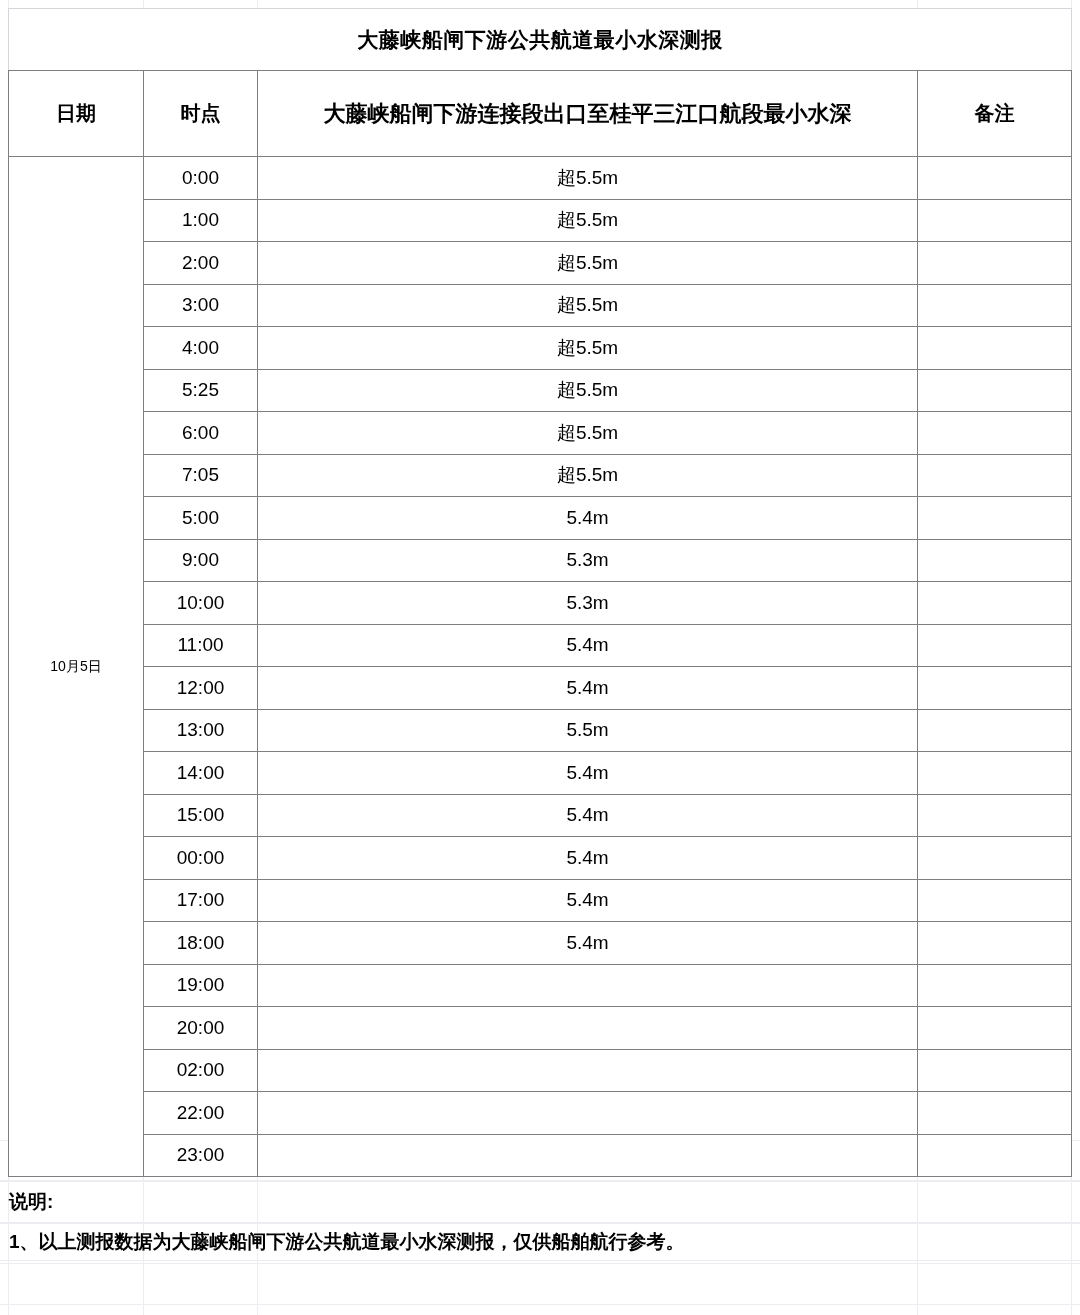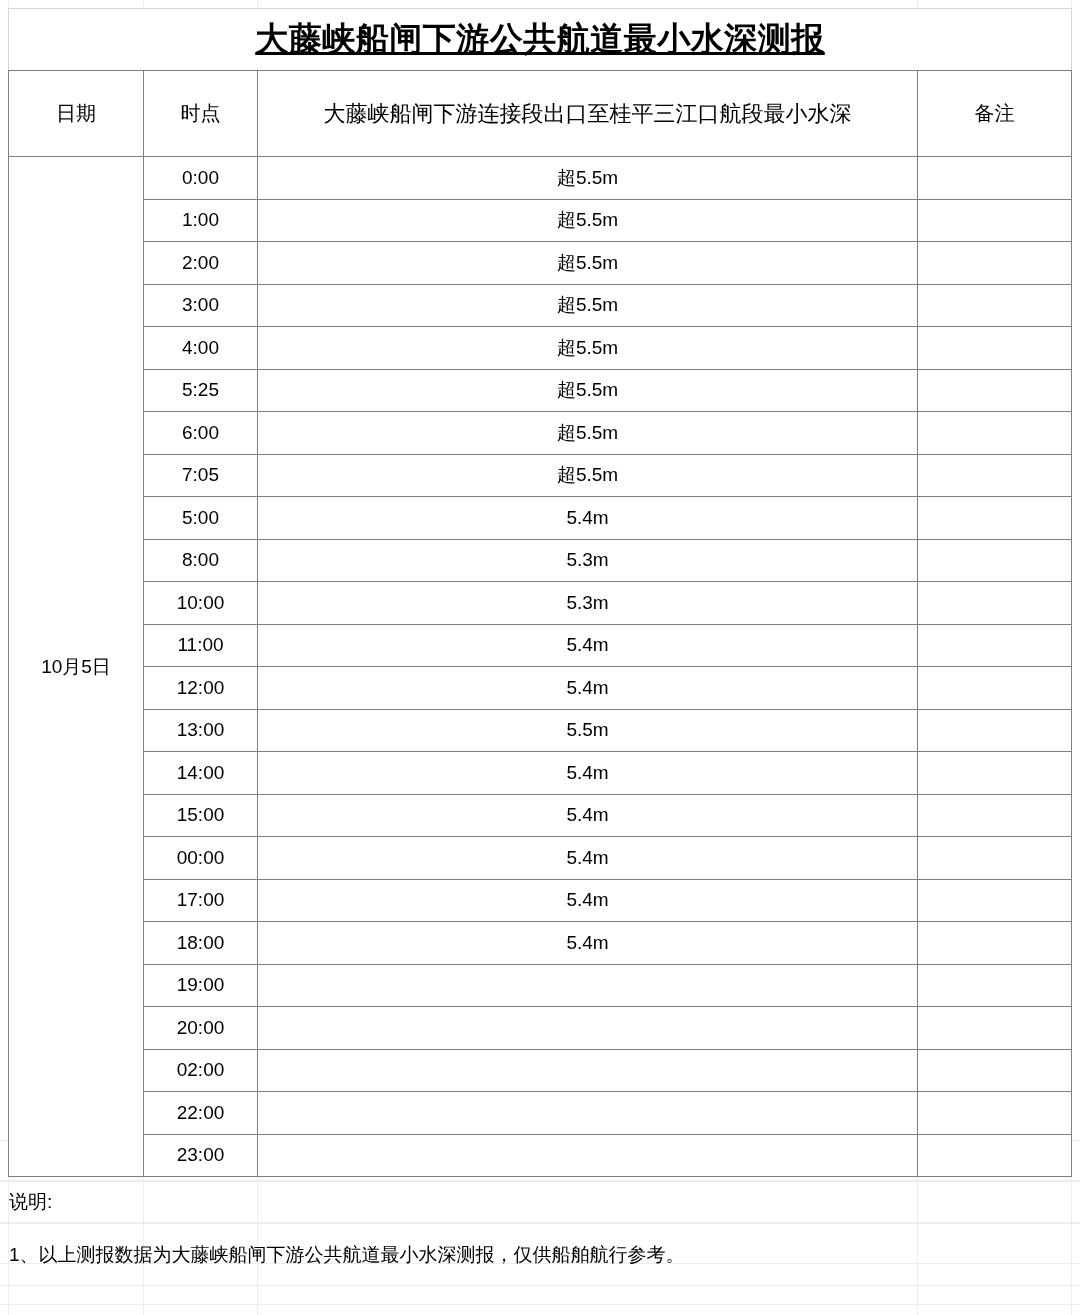--- a/index.html
+++ b/index.html
@@ -64,66 +64,66 @@
   }
 
   
   col.c-date   { width: 135px; }
   col.c-time   { width: 114px; }
   col.c-depth  { width: 660px; }
   col.c-remark { width: 154px; }
 
   .title-cell {
     height: 61px;
-    font-size: 33px;
+    font-size: 21px;
     font-weight: bold;
     letter-spacing: 0.5px;
     border-left: 1px solid #d4d6d9 !important;
     border-top: 1px solid #d4d6d9 !important;
     border-right: 1px solid #d4d6d9 !important;
     border-bottom: 1px solid #7f7f7f !important;
-    text-decoration: underline;
   }
 
   .head-cell {
     height: 85px;
     font-size: 20px;
-    font-weight: normal;
+    font-weight: bold;
   }
   .head-cell.wide { font-size: 22px; }
 
   .data-cell {
     height: 41.5px;
     font-size: 19px;
   }
   .date-cell {
-    font-size: 19px;
+    font-size: 14px;
   }
 
   
   .notes {
     position: absolute;
     left: 0;
     top: 1140px;
     width: 1080px;
+    font-weight: bold;
   }
   .note-row {
     position: relative;
     box-sizing: border-box;
     width: 1080px;
     display: flex;
     align-items: center;
     border-bottom: 1px solid #ebedf0;
     font-size: 19px;
     color: #000;
     padding-left: 9px;
   }
   .note-spacer { height: 41px; border-bottom: 1px solid #ebedf0; }
   .note-label  { height: 43px; }
-  .note-line   { height: 62px; }
+  .note-line   { height: 37px; }
 </style>
 </head>
 <body>
 
 <div id="sheet">
 
   <div class="ghost-grid" id="ghost">
       <div class="ghost-v" style="left: 8px;"></div>
       <div class="ghost-v" style="left: 143px;"></div>
       <div class="ghost-v" style="left: 257px;"></div>
@@ -193,21 +193,21 @@
           <td class="data-cell">7:05</td>
           <td class="data-cell">超5.5m</td>
           <td class="data-cell"></td>
         </tr>
         <tr>
           <td class="data-cell">5:00</td>
           <td class="data-cell">5.4m</td>
           <td class="data-cell"></td>
         </tr>
         <tr>
-          <td class="data-cell">8:00</td>
+          <td class="data-cell">9:00</td>
           <td class="data-cell">5.3m</td>
           <td class="data-cell"></td>
         </tr>
         <tr>
           <td class="data-cell">10:00</td>
           <td class="data-cell">5.3m</td>
           <td class="data-cell"></td>
         </tr>
         <tr>
           <td class="data-cell">11:00</td>

